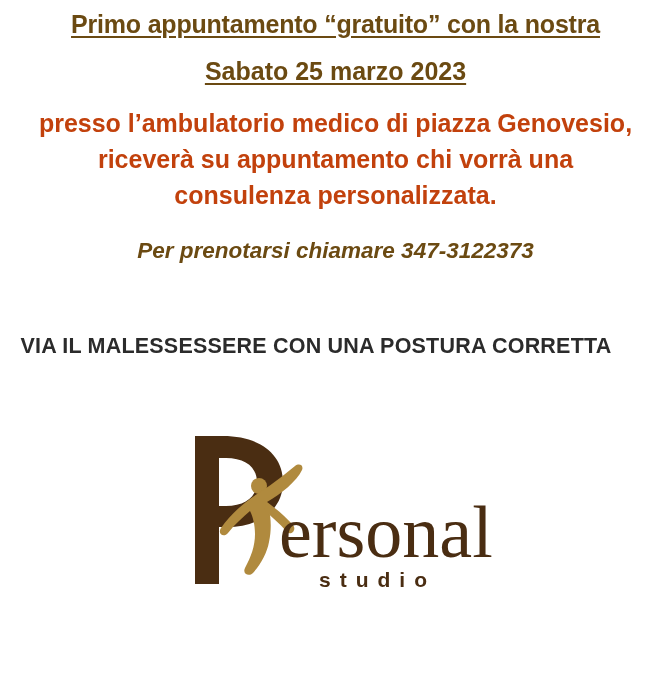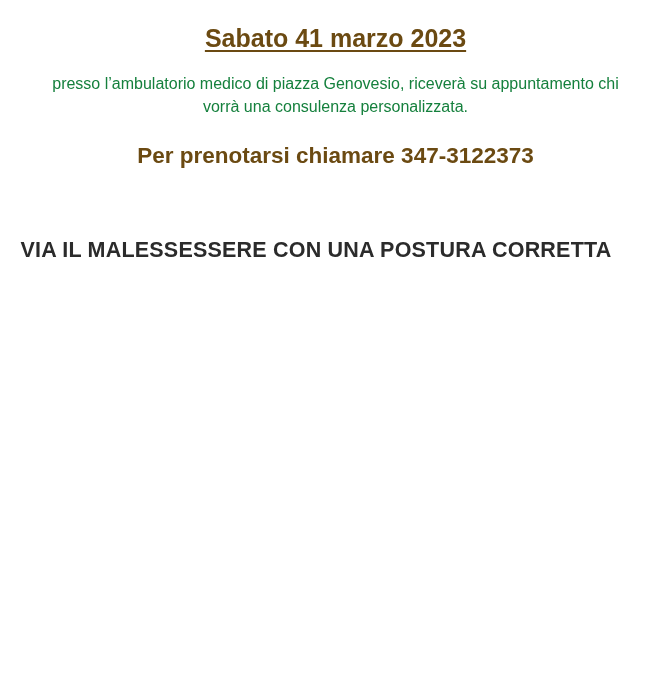--- a/index.html
+++ b/index.html
@@ -41,35 +41,36 @@
     color: #6b4a12;
     font-weight: bold;
     font-size: 25px;
     line-height: 1.3;
     text-align: center;
     text-decoration: underline;
     text-underline-offset: 3px;
     margin-top: 14px;
   }
   .body-block {
-    color: #15803d;
-    font-weight: normal;
-    font-size: 16px;
+    color: #c2410c;
+    font-weight: bold;
+    font-size: 25px;
     line-height: 1.45;
     text-align: center;
     margin-top: 17px;
     width: 600px;
   }
   .phone-line {
     color: #6b4a12;
     font-weight: bold;
     font-size: 22.5px;
     line-height: 1.4;
     text-align: center;
     margin-top: 22px;
+    font-style: italic;
   }
   .slogan {
     color: #2b2b2b;
     font-weight: bold;
     font-size: 21.5px;
     line-height: 1.45;
     margin-top: 64px;
     width: 630px;
     letter-spacing: 0.2px;
   }
@@ -86,24 +87,47 @@
     width: 330px;
     height: 170px;
   }
 </style>
 </head>
 <body>
 
 <div class="page">
 
   <div class="headline">
+    <span>Primo appuntamento “gratuito” con la nostra</span>
   </div>
 
-  <div class="date-line">Sabato 41 marzo 2023</div>
+  <div class="date-line">Sabato 25 marzo 2023</div>
 
   <div class="body-block">presso l’ambulatorio medico di piazza Genovesio, riceverà su appuntamento chi vorrà una consulenza personalizzata.</div>
 
   <div class="phone-line">Per prenotarsi chiamare 347-3122373</div>
 
   <div class="slogan">VIA IL MALESSESSERE CON UNA POSTURA CORRETTA</div>
 
+  <div class="logo-wrap">
+    <svg class="logo-svg" viewBox="0 0 330 170" xmlns="http://www.w3.org/2000/svg" aria-hidden="true">
+
+      <g>
+        <path d="M52 12 C88 12 112 30 112 58 C112 86 88 103 56 103 L48 103 L48 160 L24 160 L24 12 Z
+                 M48 34 L48 82 L55 82 C74 82 86 73 86 58 C86 43 74 34 55 34 Z" fill="#4a2d12"></path>
+      </g>
+
+      <g fill="#b08a3e">
+        <ellipse cx="88" cy="62" rx="8" ry="8"></ellipse>
+        <path d="M86 70 C96 64 112 52 124 42 C128 39 133 41 131 46 C126 57 110 70 96 78
+                 C100 90 101 104 98 118 C96 129 90 140 82 149 C78 153 71 150 74 144
+                 C80 133 84 122 84 110 C84 101 82 93 79 87
+                 C72 93 64 100 57 109 C53 114 46 110 50 104 C58 92 72 79 86 70 Z"></path>
+        <path d="M96 78 C104 84 114 92 122 101 C126 106 120 112 116 108 C108 99 100 92 93 86 Z"></path>
+      </g>
+
+      <text x="108" y="133" font-family="'Liberation Serif', serif" font-size="74" font-weight="400" fill="#4a2d12">ersonal</text>
+
+      <text x="148" y="163" font-family="'Liberation Sans', sans-serif" font-size="21" font-weight="bold" letter-spacing="9" fill="#4a2d12">studio</text>
+    </svg>
+  </div>
 
 </div>
 
 </body></html>

